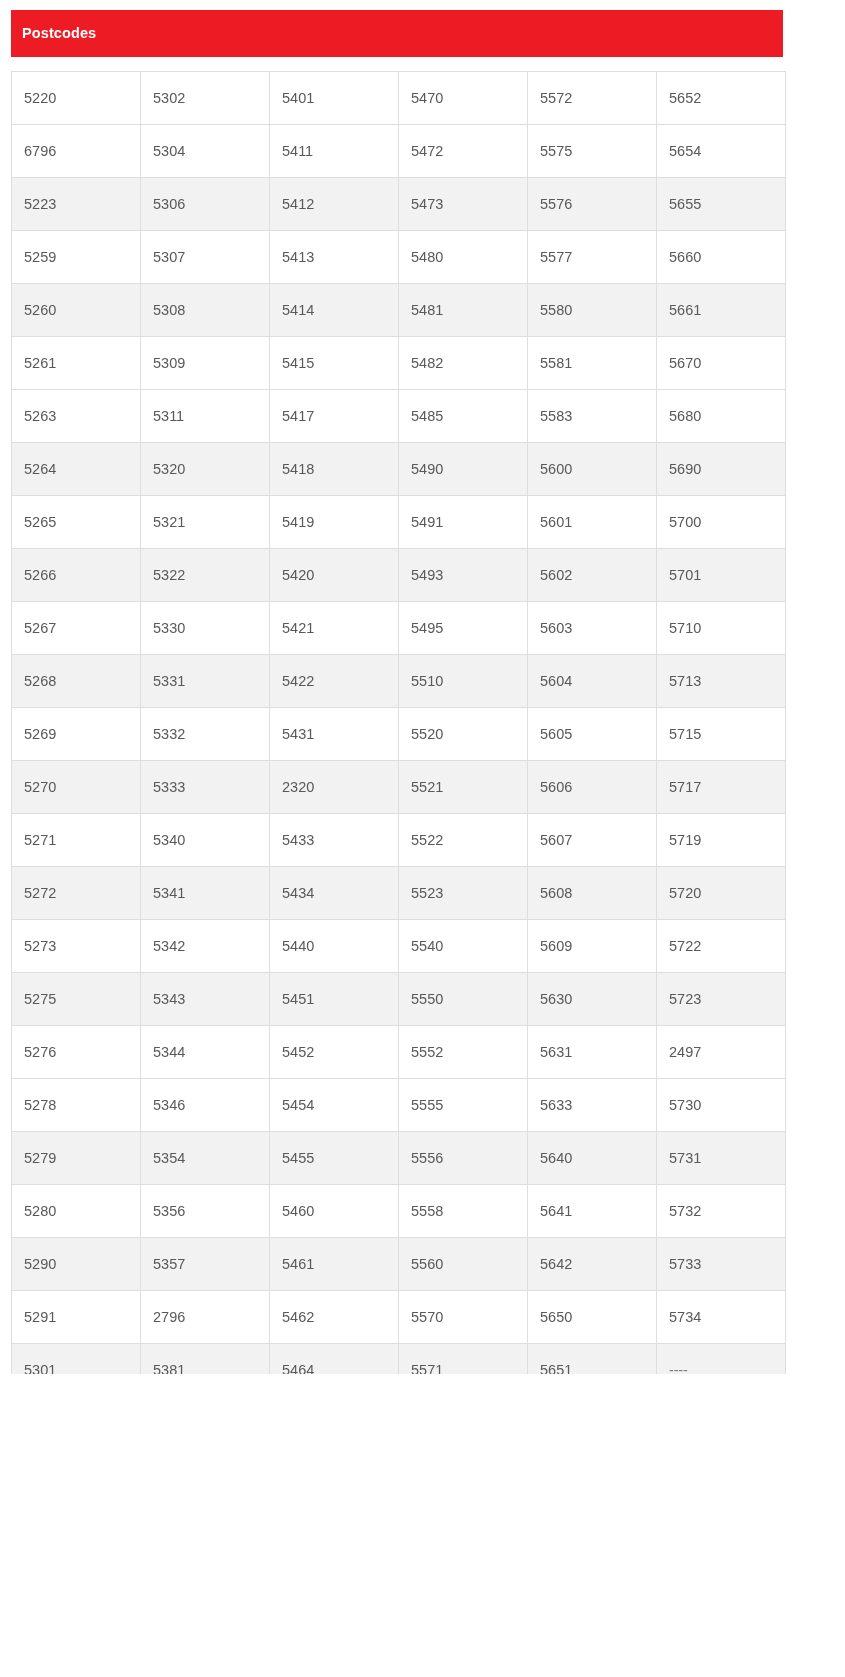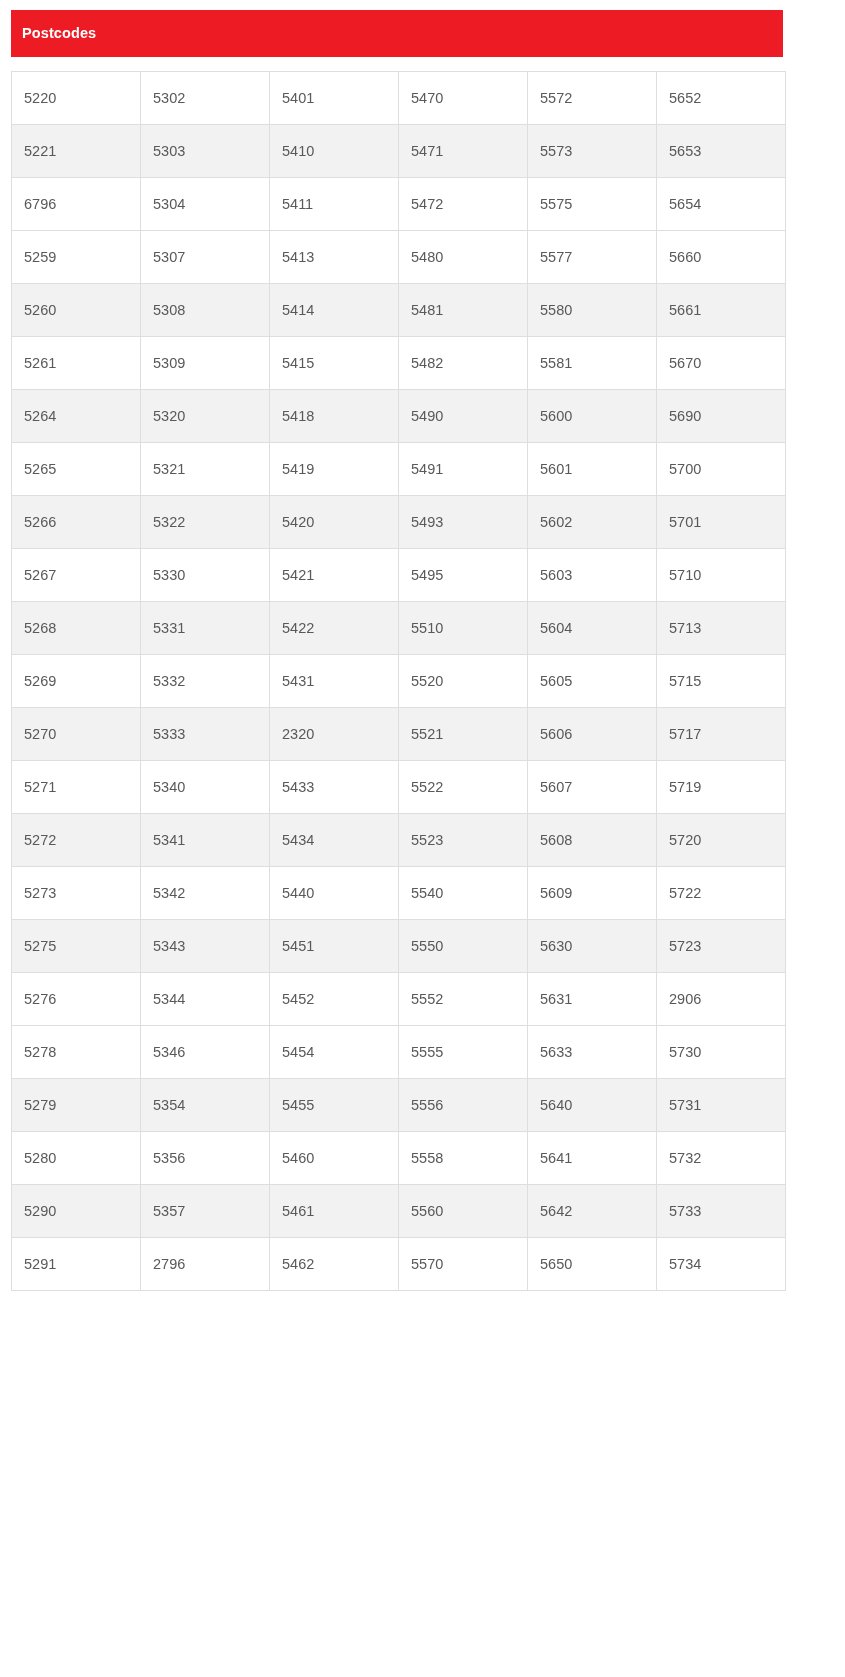--- a/index.html
+++ b/index.html
@@ -102,36 +102,36 @@
       </colgroup>
       <tbody>
           <tr>
             <td>5220</td>
             <td>5302</td>
             <td>5401</td>
             <td>5470</td>
             <td>5572</td>
             <td>5652</td>
           </tr>
-          <tr class="alt">
-            <td>5221</td>
-            <td>5303</td>
-            <td>5410</td>
-            <td>5471</td>
-            <td>5573</td>
-            <td>5653</td>
-          </tr>
           <tr>
             <td>6796</td>
             <td>5304</td>
             <td>5411</td>
             <td>5472</td>
             <td>5575</td>
             <td>5654</td>
           </tr>
+          <tr class="alt">
+            <td>5223</td>
+            <td>5306</td>
+            <td>5412</td>
+            <td>5473</td>
+            <td>5576</td>
+            <td>5655</td>
+          </tr>
           <tr>
             <td>5259</td>
             <td>5307</td>
             <td>5413</td>
             <td>5480</td>
             <td>5577</td>
             <td>5660</td>
           </tr>
           <tr class="alt">
             <td>5260</td>
@@ -142,20 +142,28 @@
             <td>5661</td>
           </tr>
           <tr>
             <td>5261</td>
             <td>5309</td>
             <td>5415</td>
             <td>5482</td>
             <td>5581</td>
             <td>5670</td>
           </tr>
+          <tr>
+            <td>5263</td>
+            <td>5311</td>
+            <td>5417</td>
+            <td>5485</td>
+            <td>5583</td>
+            <td>5680</td>
+          </tr>
           <tr class="alt">
             <td>5264</td>
             <td>5320</td>
             <td>5418</td>
             <td>5490</td>
             <td>5600</td>
             <td>5690</td>
           </tr>
           <tr>
             <td>5265</td>
@@ -236,21 +244,21 @@
             <td>5550</td>
             <td>5630</td>
             <td>5723</td>
           </tr>
           <tr>
             <td>5276</td>
             <td>5344</td>
             <td>5452</td>
             <td>5552</td>
             <td>5631</td>
-            <td>2906</td>
+            <td>2497</td>
           </tr>
           <tr>
             <td>5278</td>
             <td>5346</td>
             <td>5454</td>
             <td>5555</td>
             <td>5633</td>
             <td>5730</td>
           </tr>
           <tr class="alt">
@@ -278,17 +286,25 @@
             <td>5733</td>
           </tr>
           <tr>
             <td>5291</td>
             <td>2796</td>
             <td>5462</td>
             <td>5570</td>
             <td>5650</td>
             <td>5734</td>
           </tr>
+          <tr class="alt">
+            <td>5301</td>
+            <td>5381</td>
+            <td>5464</td>
+            <td>5571</td>
+            <td>5651</td>
+            <td class="empty">----</td>
+          </tr>
         </tbody>
     </table>
   </div>
 
 </div>
 
 </body></html>

